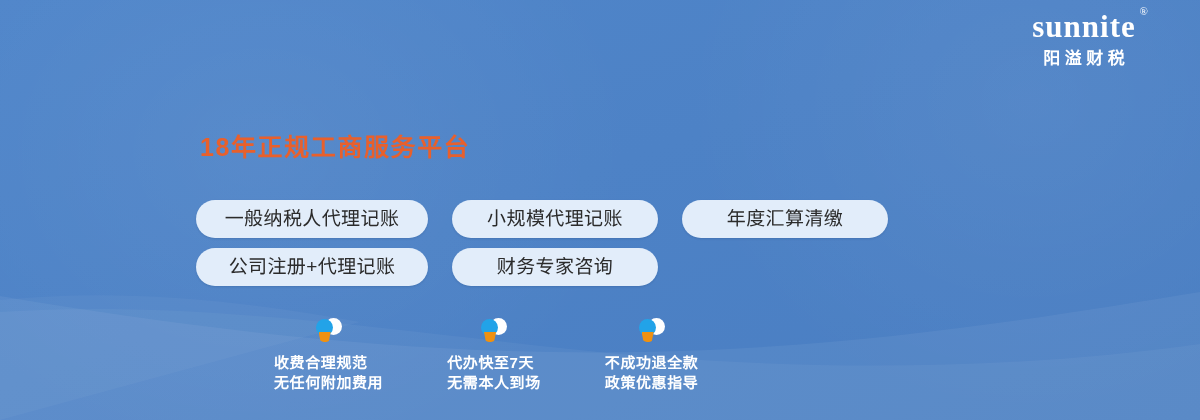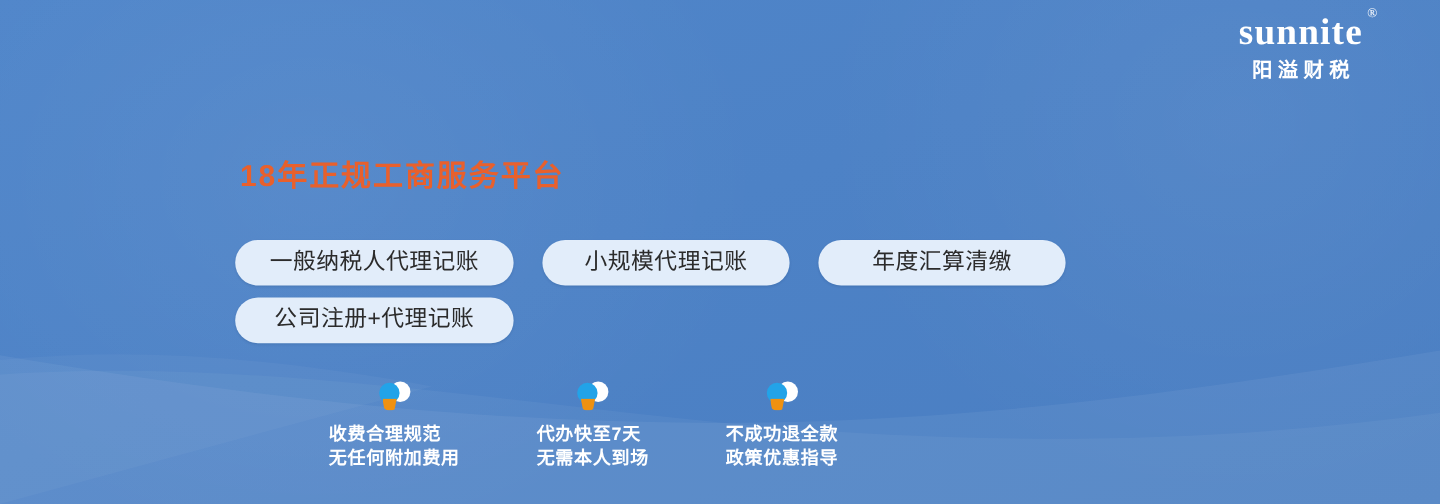--- a/index.html
+++ b/index.html
@@ -239,20 +239,21 @@
   </div>
 
   <div class="pill-grid">
     <div class="pill-row">
       <div class="pill w1">一般纳税人代理记账</div>
       <div class="pill w2">小规模代理记账</div>
       <div class="pill w3">年度汇算清缴</div>
     </div>
     <div class="pill-row">
       <div class="pill w1">公司注册+代理记账</div>
+      <div class="pill w2">财务专家咨询</div>
     </div>
   </div>
 
   <div class="features">
 
     <div class="feature">
       <div class="feature-icon">
         <span class="moon"></span>
         <span class="dot"></span>
         <span class="base"></span>

